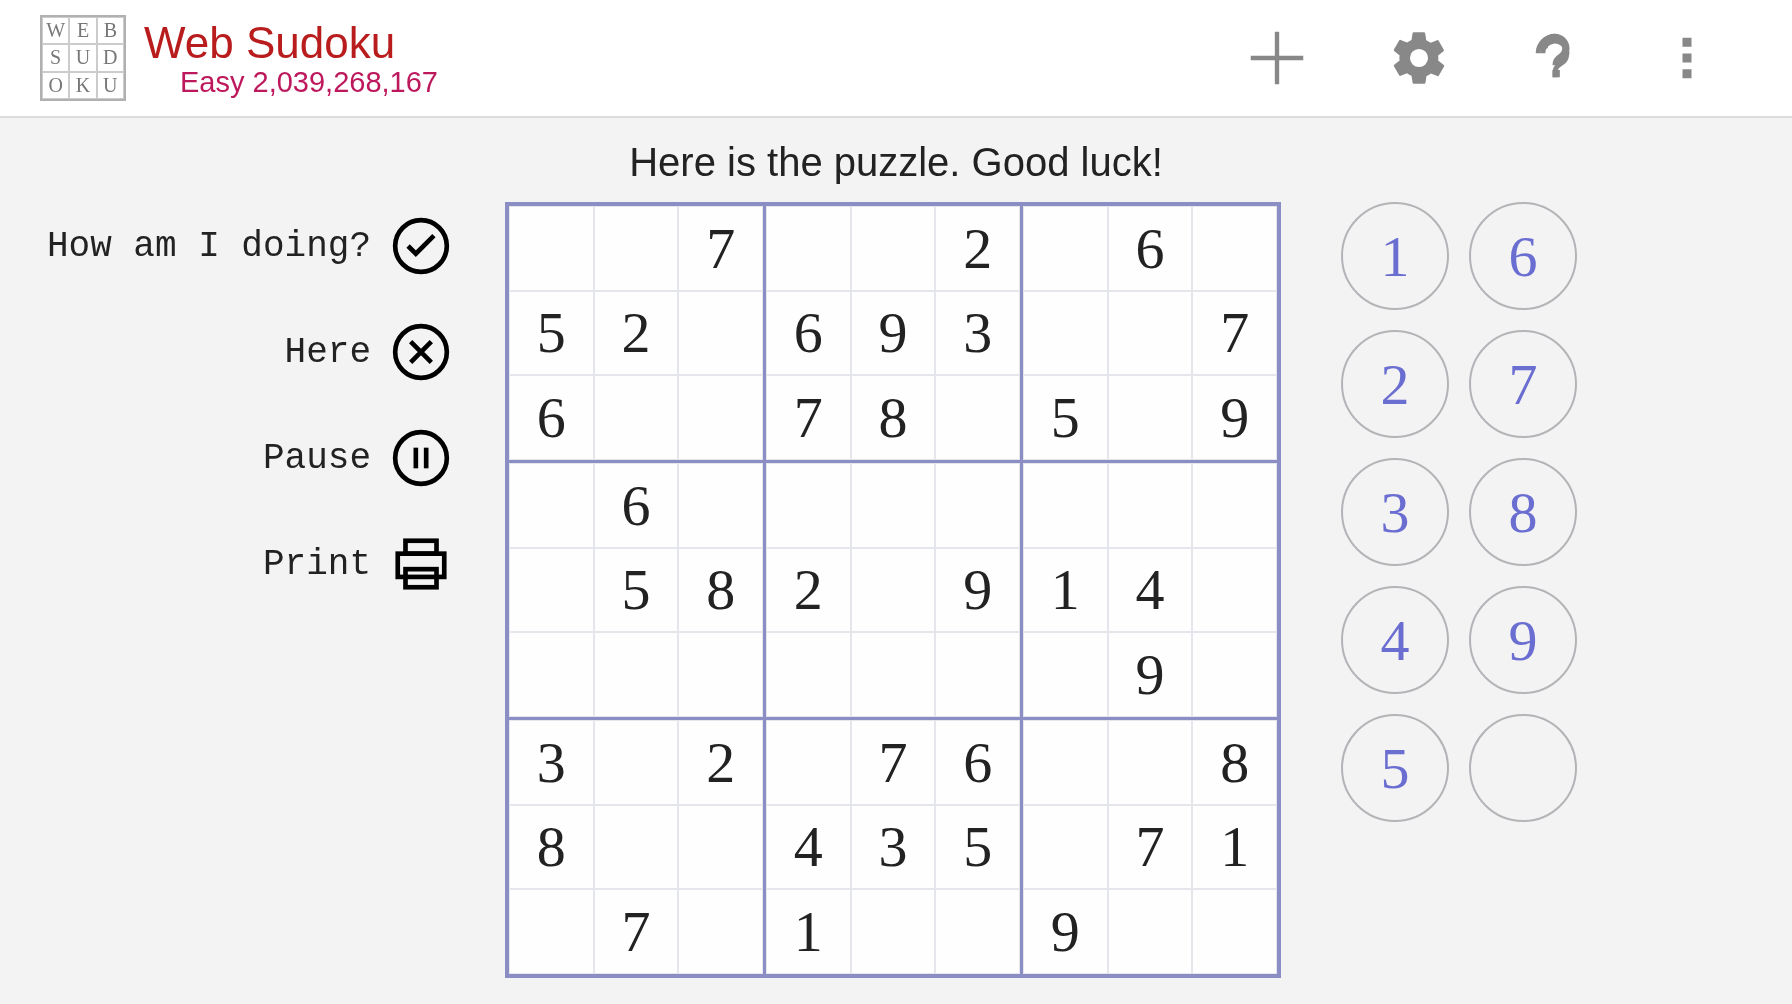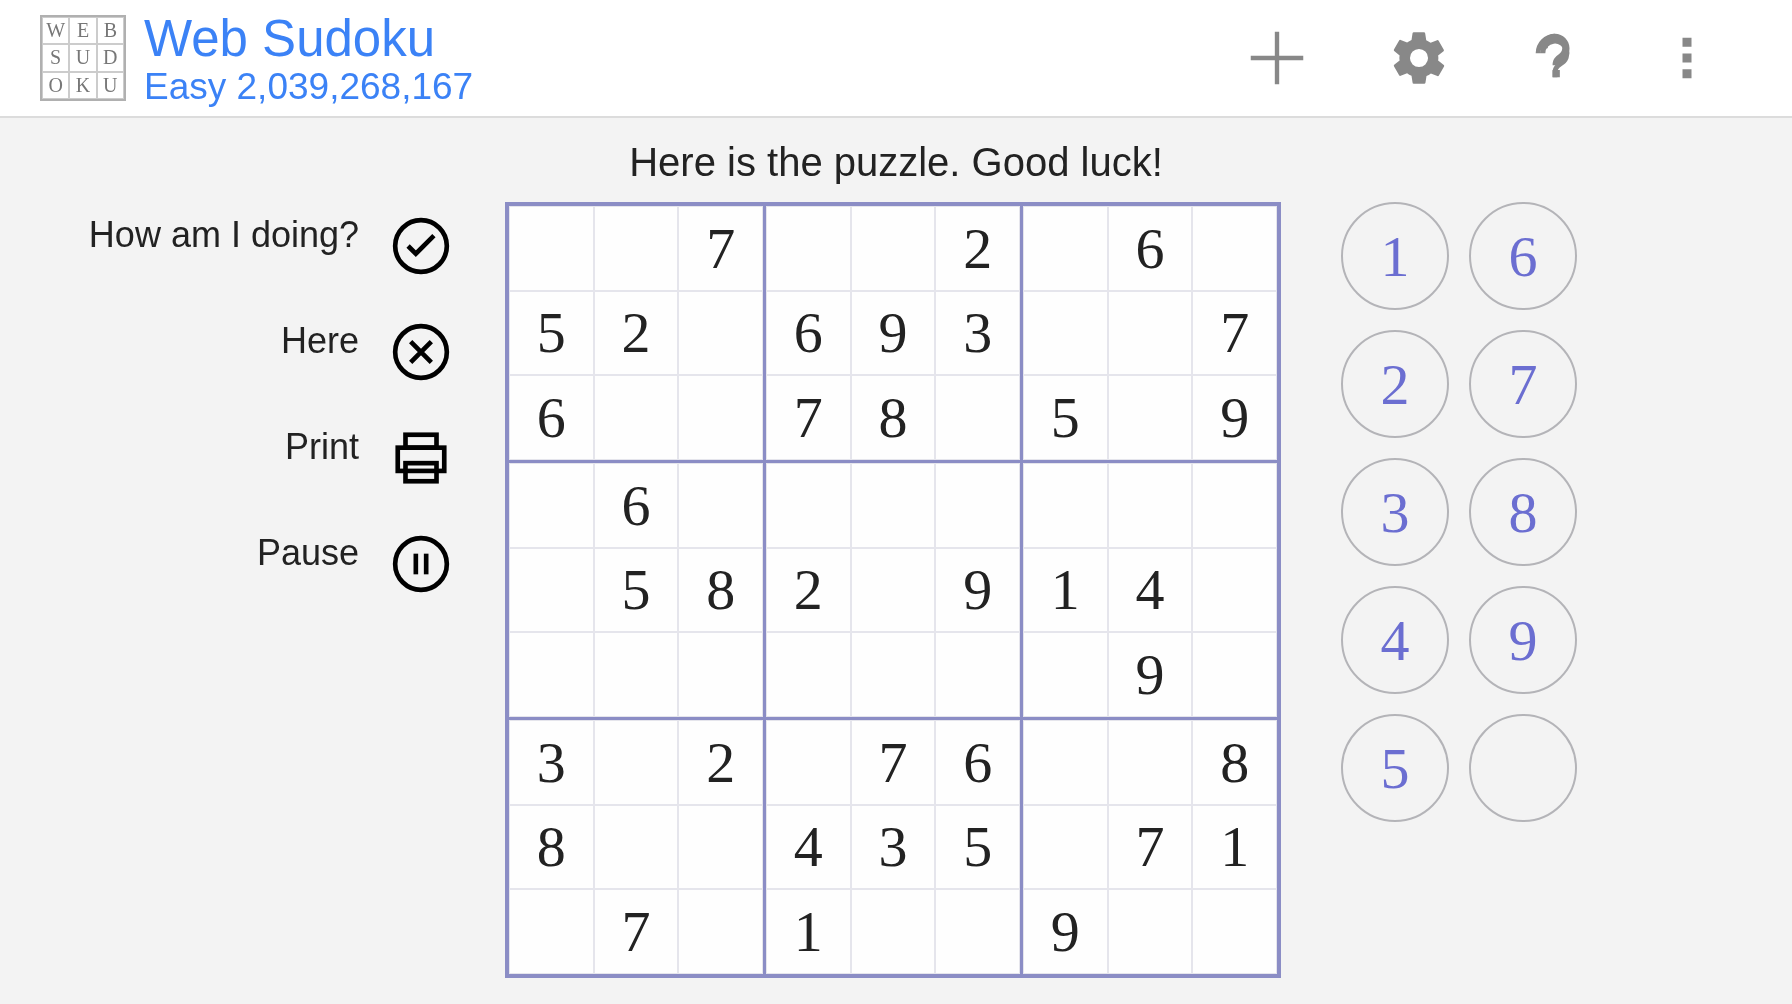--- a/index.html
+++ b/index.html
@@ -32,29 +32,30 @@
       color: #777;
     }
     .logo span {
       display: flex;
       align-items: center;
       justify-content: center;
       border: 1px solid #ccc;
     }
     .title-block { margin-left: 18px; }
     .title {
-      font-size: 51px;
-      color: #3b82f6;
+      font-size: 44px;
+      color: #b91c1c;
       font-weight: 400;
     }
     .subtitle {
-      font-size: 37px;
-      color: #3b82f6;
+      font-size: 29px;
+      color: #be185d;
       font-weight: 400;
       margin-top: -2px;
+      margin-left: 36px;
     }
     .header-spacer { flex: 1; }
     .header-icon {
       color: #888;
       margin: 0 38px;
       display: flex;
       align-items: center;
       justify-content: center;
     }
 
@@ -77,21 +78,23 @@
       width: 505px;
       display: flex;
       flex-direction: column;
       align-items: flex-end;
       padding-right: 52px;
       padding-top: 68px;
       gap: 42px;
     }
     .action-row {
       display: flex;
-      gap: 30px;
+      align-items: center;
+      gap: 18px;
+      font-family: Liberation Mono, monospace;
     }
     .action-label {
       font-size: 36px;
       color: #222;
     }
     .action-icon {
       width: 64px;
       height: 64px;
       display: flex;
       align-items: center;
@@ -217,37 +220,37 @@
       <span class="action-label">Here</span>
       <span class="action-icon">
         <svg width="62" height="62" viewBox="0 0 24 24" fill="none" stroke="#000" stroke-width="1.8">
           <circle cx="12" cy="12" r="10"></circle>
             <path d="M8 8l8 8M16 8l-8 8"></path>
         </svg>
       </span>
     </div>
 
     <div class="action-row">
+      <span class="action-label">Pause</span>
+      <span class="action-icon">
+        <svg width="62" height="62" viewBox="0 0 24 24" fill="none" stroke="#000" stroke-width="1.8">
+          <circle cx="12" cy="12" r="10"></circle>
+            <line x1="10" y1="8" x2="10" y2="16"></line>
+            <line x1="14" y1="8" x2="14" y2="16"></line>
+        </svg>
+      </span>
+    </div>
+
+    <div class="action-row">
       <span class="action-label">Print</span>
       <span class="action-icon">
         <svg width="62" height="62" viewBox="0 0 24 24" fill="none" stroke="#000" stroke-width="1.8">
           <rect x="6" y="3" width="12" height="5"></rect>
             <rect x="3" y="8" width="18" height="9"></rect>
             <rect x="6" y="14" width="12" height="7"></rect>
-        </svg>
-      </span>
-    </div>
-
-    <div class="action-row">
-      <span class="action-label">Pause</span>
-      <span class="action-icon">
-        <svg width="62" height="62" viewBox="0 0 24 24" fill="none" stroke="#000" stroke-width="1.8">
-          <circle cx="12" cy="12" r="10"></circle>
-            <line x1="10" y1="8" x2="10" y2="16"></line>
-            <line x1="14" y1="8" x2="14" y2="16"></line>
         </svg>
       </span>
     </div>
 
   </div>
 
   <div class="grid-wrapper">
     <div class="sudoku-grid" id="sudoku-grid">
         <div class="sudoku-box">
           <div class="sudoku-cell"></div>

